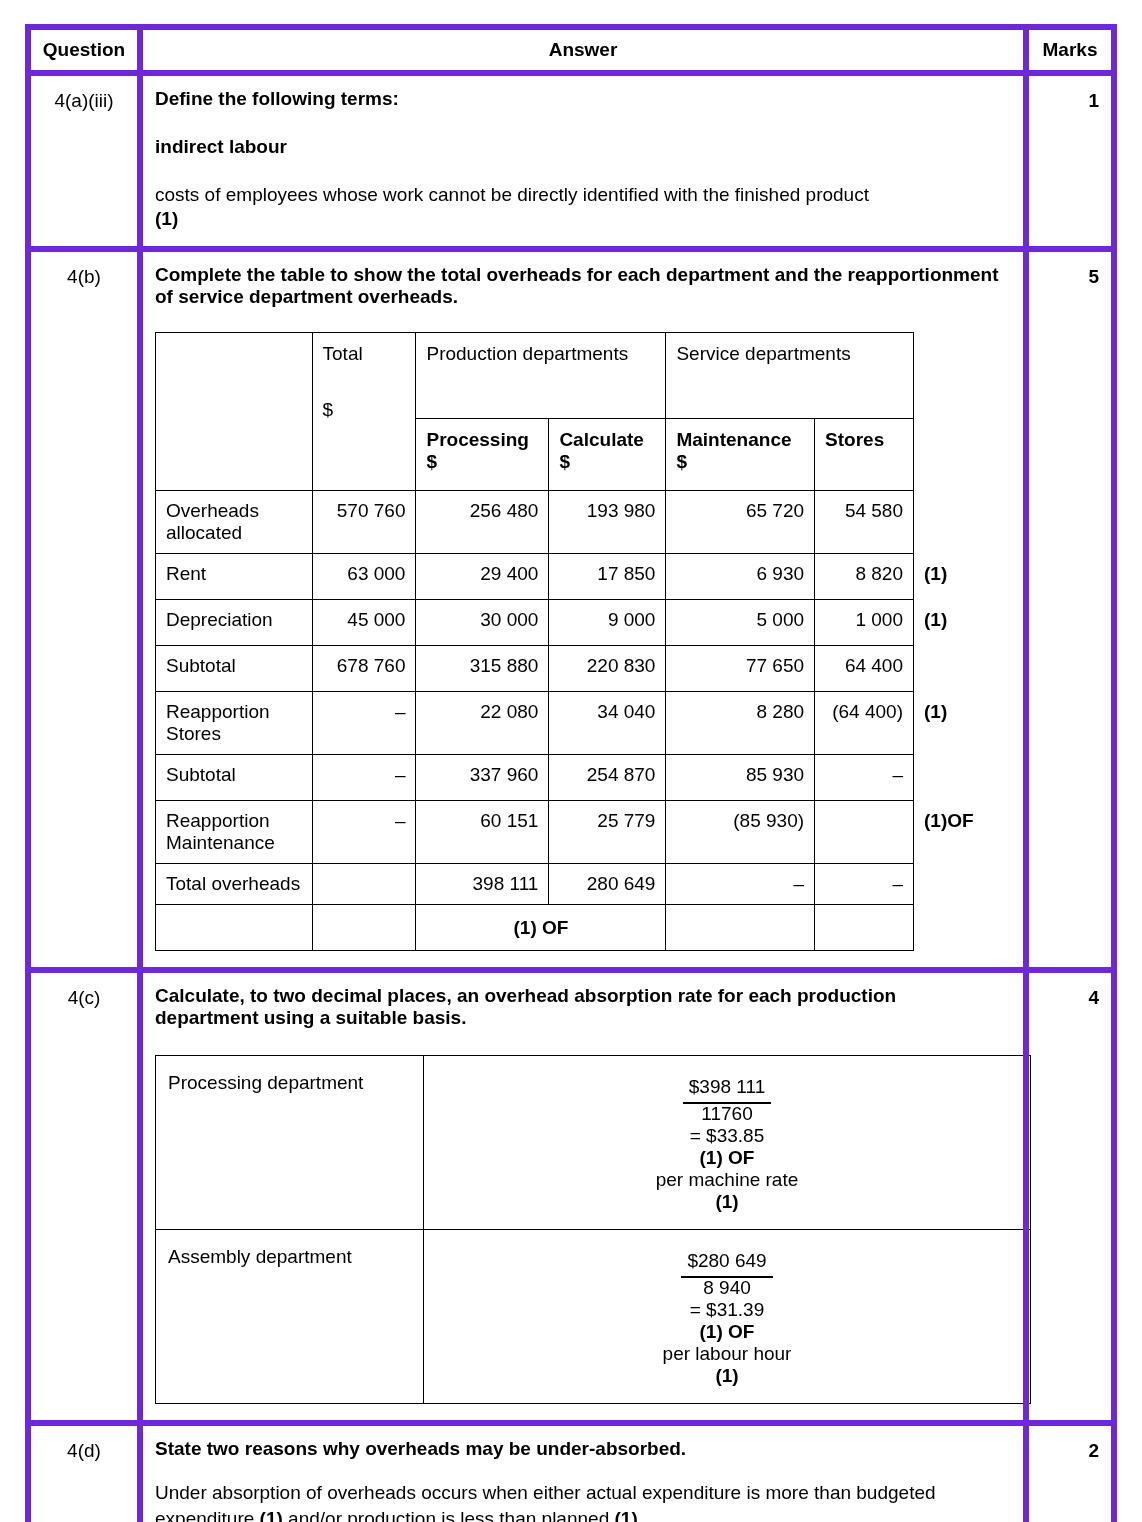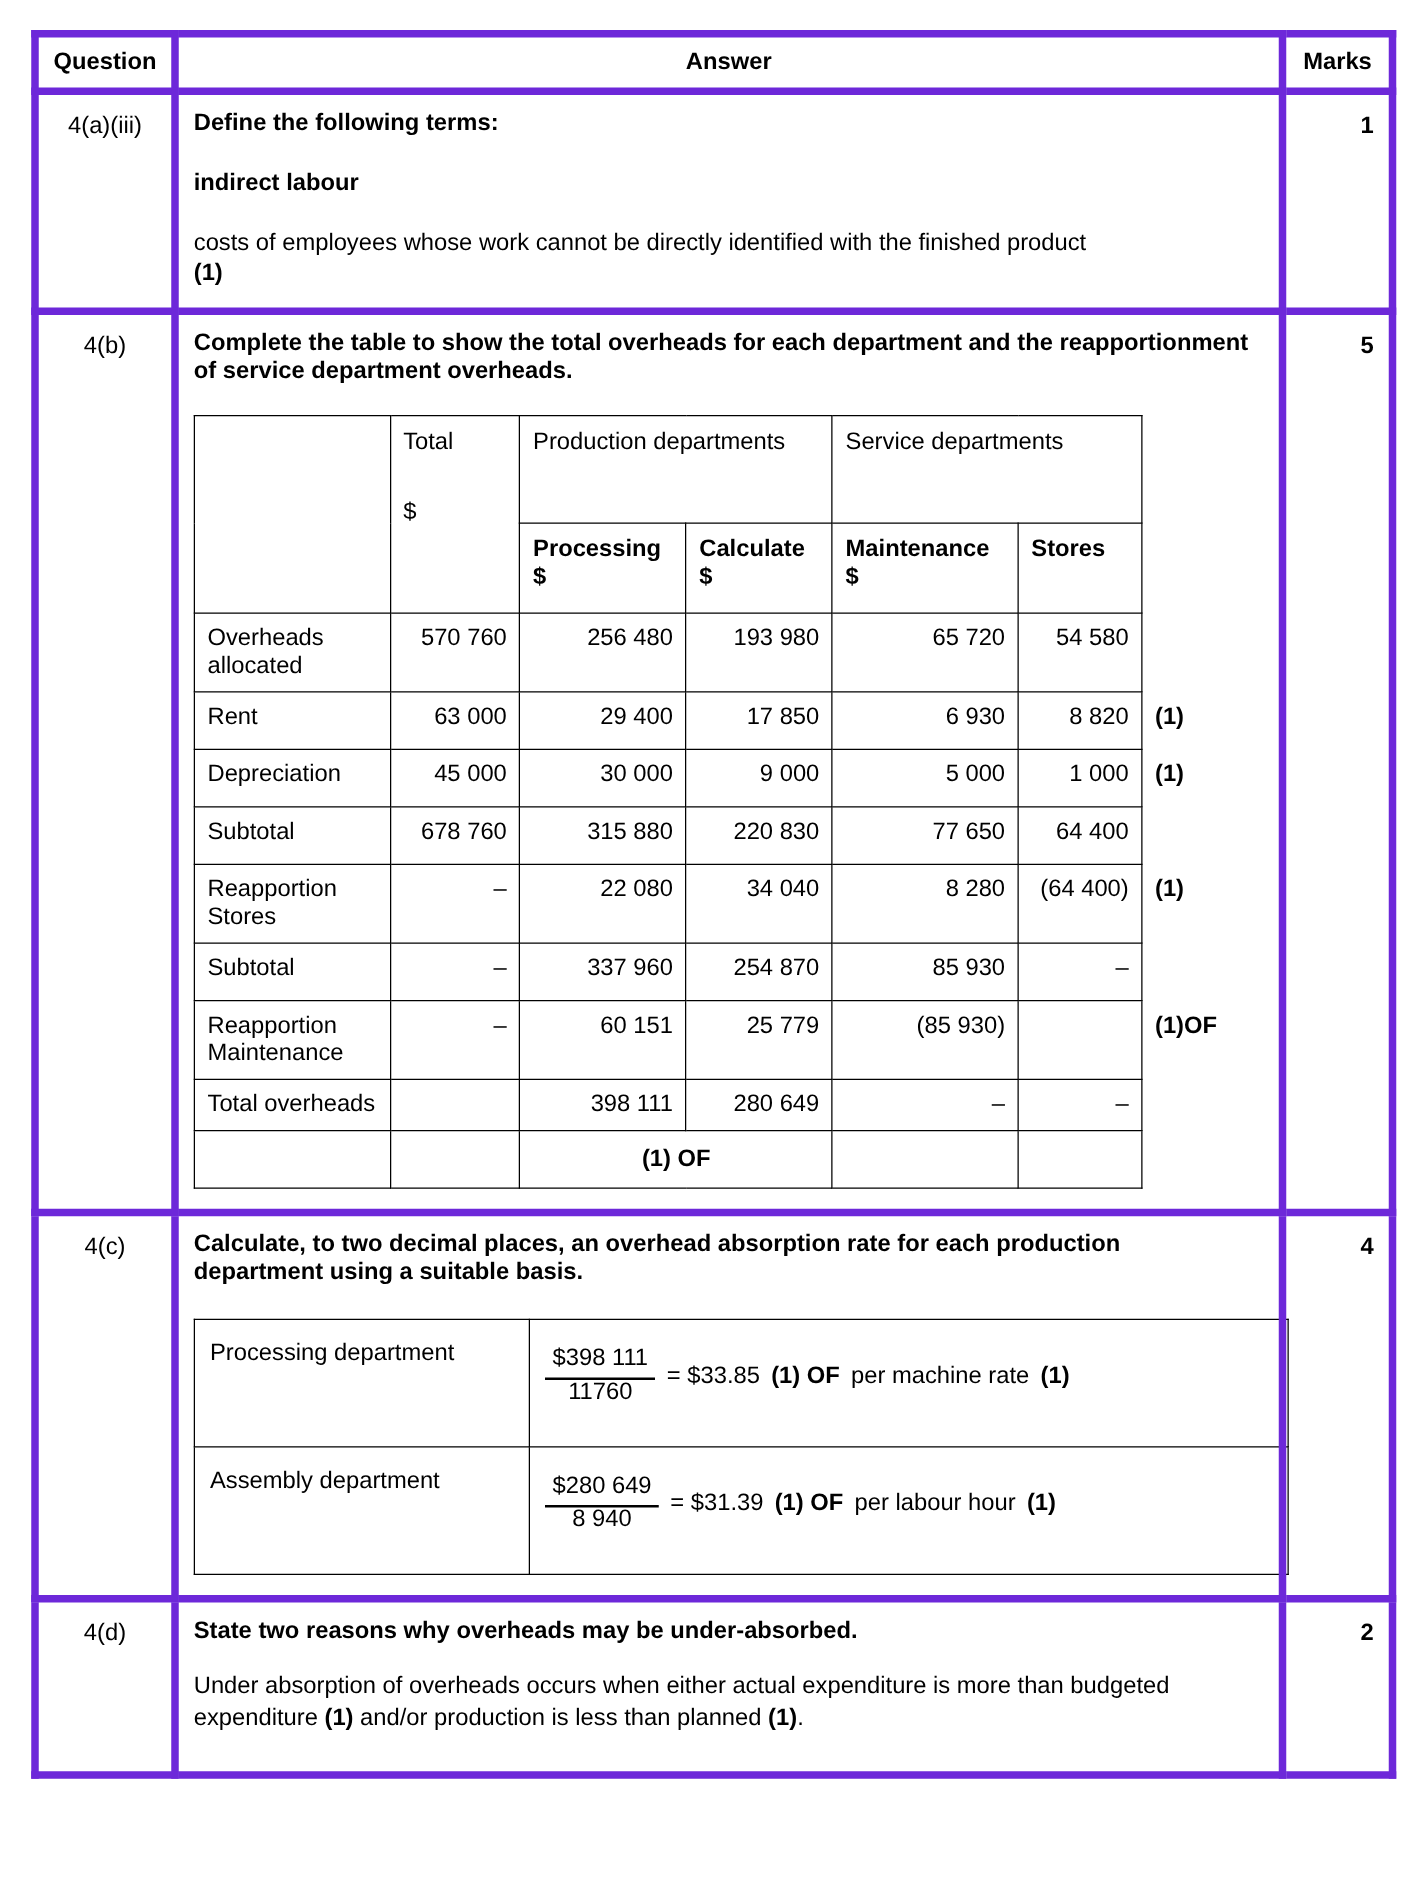--- a/index.html
+++ b/index.html
@@ -46,21 +46,21 @@
   col.c-proc  { width: 137px; }
   col.c-asm   { width: 122px; }
   col.c-maint { width: 154px; }
   col.c-stores{ width: 102px; }
   col.c-mark  { width: 92px; }
 
   
   .calc { margin-top: 26px; width: 876px; }
   .calc td { border: 1.5px solid #000; padding: 16px 12px; vertical-align: top; height: 102px; }
   .calc .lab { width: 268px; }
-  .calcline { display: flex; align-items: center; flex-wrap: wrap; column-gap: 9px; padding-top: 4px; }
+  .calcline { display: flex; align-items: center; flex-wrap: wrap; column-gap: 9px; padding-top: 4px; flex-direction: column; }
   .frac { display: inline-block; text-align: center; }
   .frac .nu { border-bottom: 2px solid #000; padding: 0 6px 5px 6px; white-space: nowrap; }
   .frac .de { padding-top: 5px; white-space: nowrap; }
 
   .d-body { margin-top: 20px; padding-bottom: 14px; line-height: 1.35; }
 </style>
 </head>
 <body>
 
 <div class="page">

